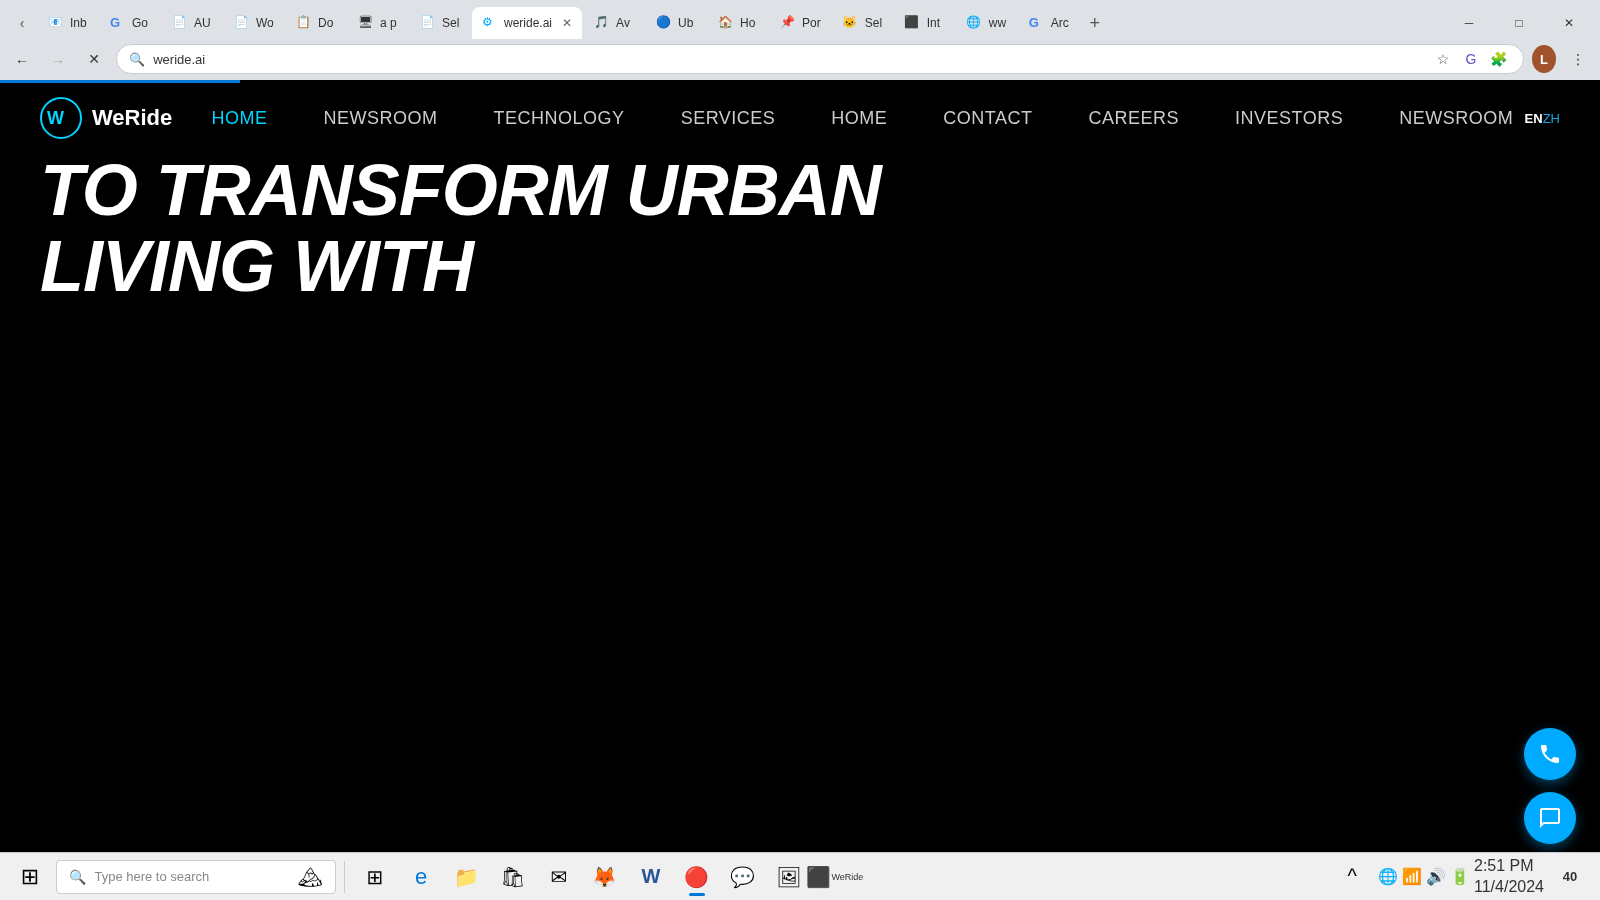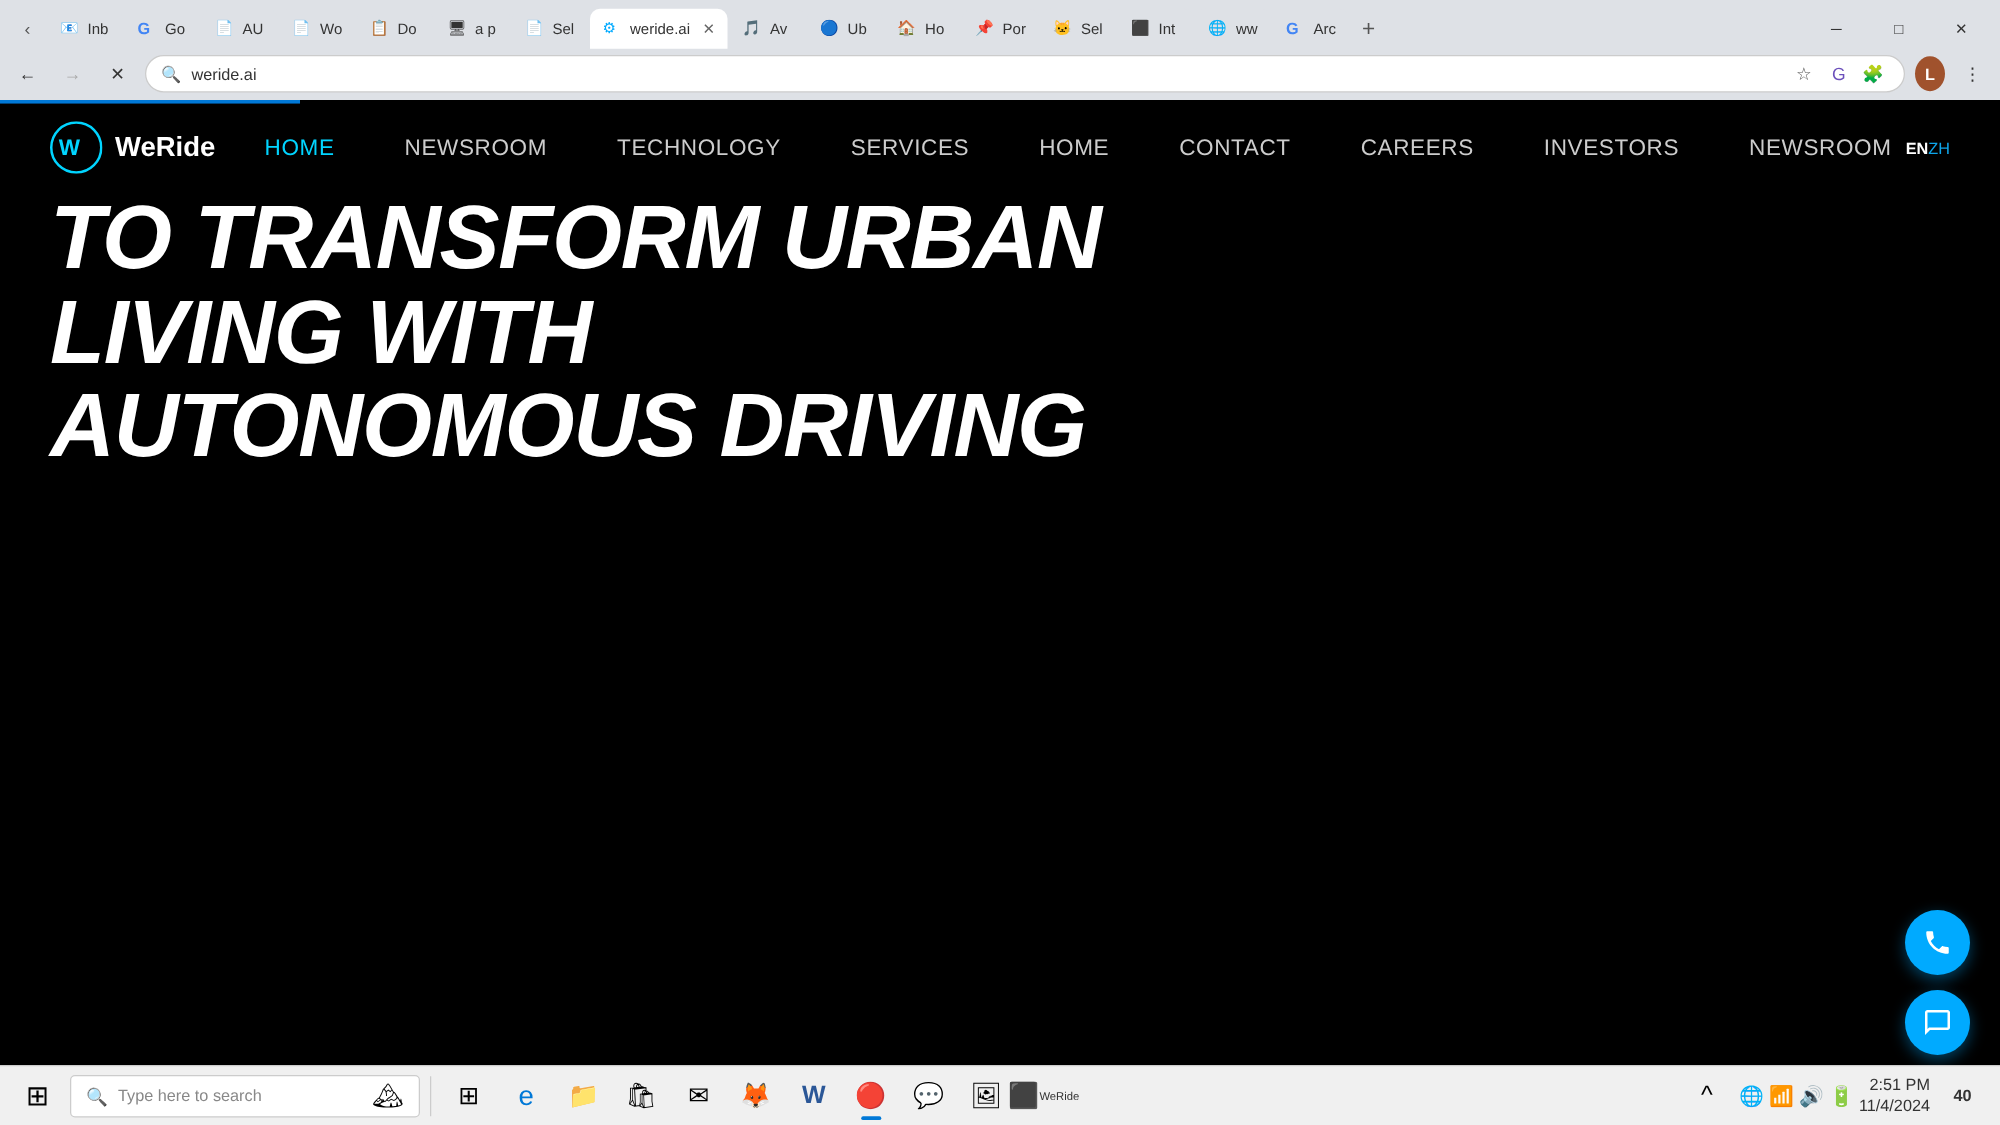--- a/index.html
+++ b/index.html
@@ -186,21 +186,21 @@
     .tb-icon.active::after {
       content: ''; position: absolute; bottom: 3px; left: 50%;
       transform: translateX(-50%); width: 16px; height: 3px;
       background: #0078d7; border-radius: 2px;
     }
     .taskbar-spacer { flex: 1; }
     .system-tray {
       display: flex; align-items: center; gap: 4px; font-size: 12px;
     }
     .tray-icon { font-size: 16px; cursor: pointer; }
-    .tray-time { text-align: right; font-size: 13px; color: #333; line-height: 1.3; cursor: pointer; }
+    .tray-time { text-align: left; font-size: 16px; color: #333; line-height: 1.3; cursor: pointer; }
     .notif-btn {
       width: 44px; height: 44px; background: transparent; border: none;
       display: flex; align-items: center; justify-content: center;
       cursor: pointer; font-size: 13px; color: #333; font-weight: bold;
     }
   </style>
 </head>
 <body>
 
 <div>
@@ -347,21 +347,20 @@
 
       <div class="lang-switcher">
         <button class="lang-btn active">EN</button>
         <button class="lang-btn">ZH</button>
       </div>
     </nav>
 
     <div class="hero">
       <h1 class="hero-text">
         <span>TO TRANSFORM URBAN LIVING WITH</span><br>
-        <span>AUTONOMOUS DRIVING</span>
       </h1>
     </div>
 
     <button class="fab-phone">
       <svg width="24" height="24" viewBox="0 0 24 24" fill="white">
         <path d="M6.6 10.8c1.4 2.8 3.8 5.1 6.6 6.6l2.2-2.2c.3-.3.7-.4 1-.2 1.1.4 2.3.6 3.6.6.6 0 1 .4 1 1V20c0 .6-.4 1-1 1-9.4 0-17-7.6-17-17 0-.6.4-1 1-1h3.5c.6 0 1 .4 1 1 0 1.3.2 2.5.6 3.6.1.3 0 .7-.2 1L6.6 10.8z"></path>
       </svg>
     </button>
 
     <button class="fab-chat">

